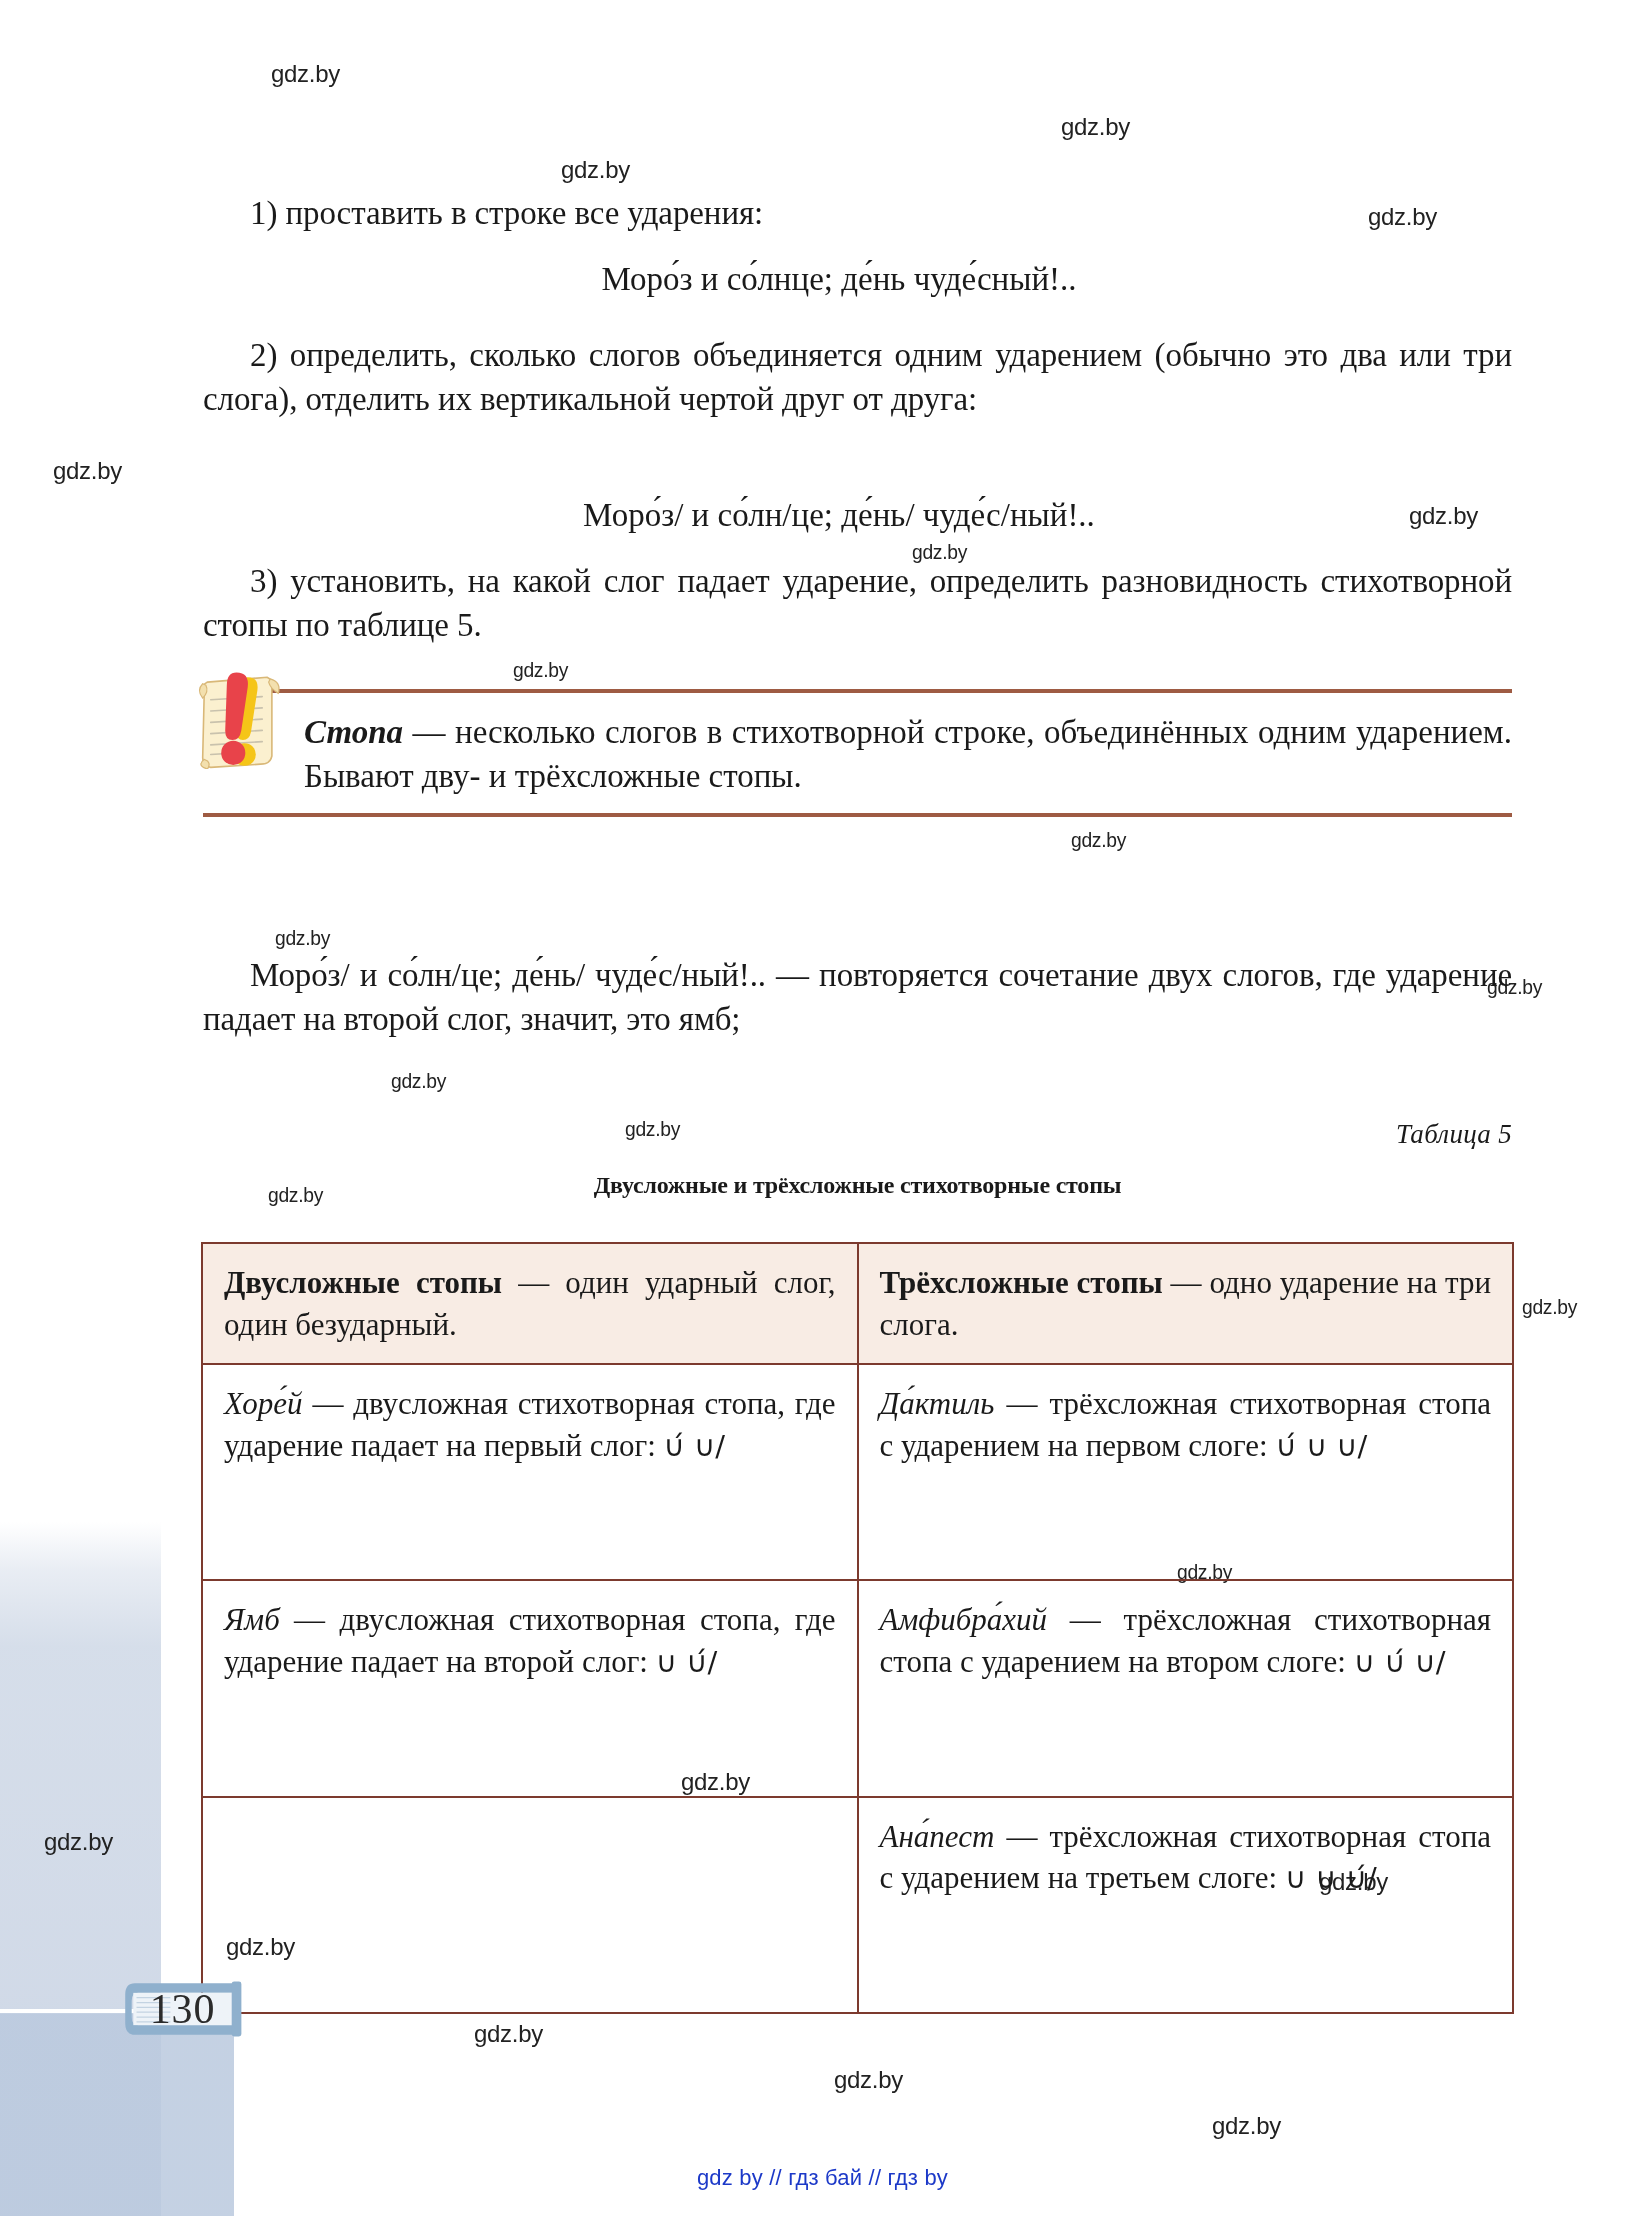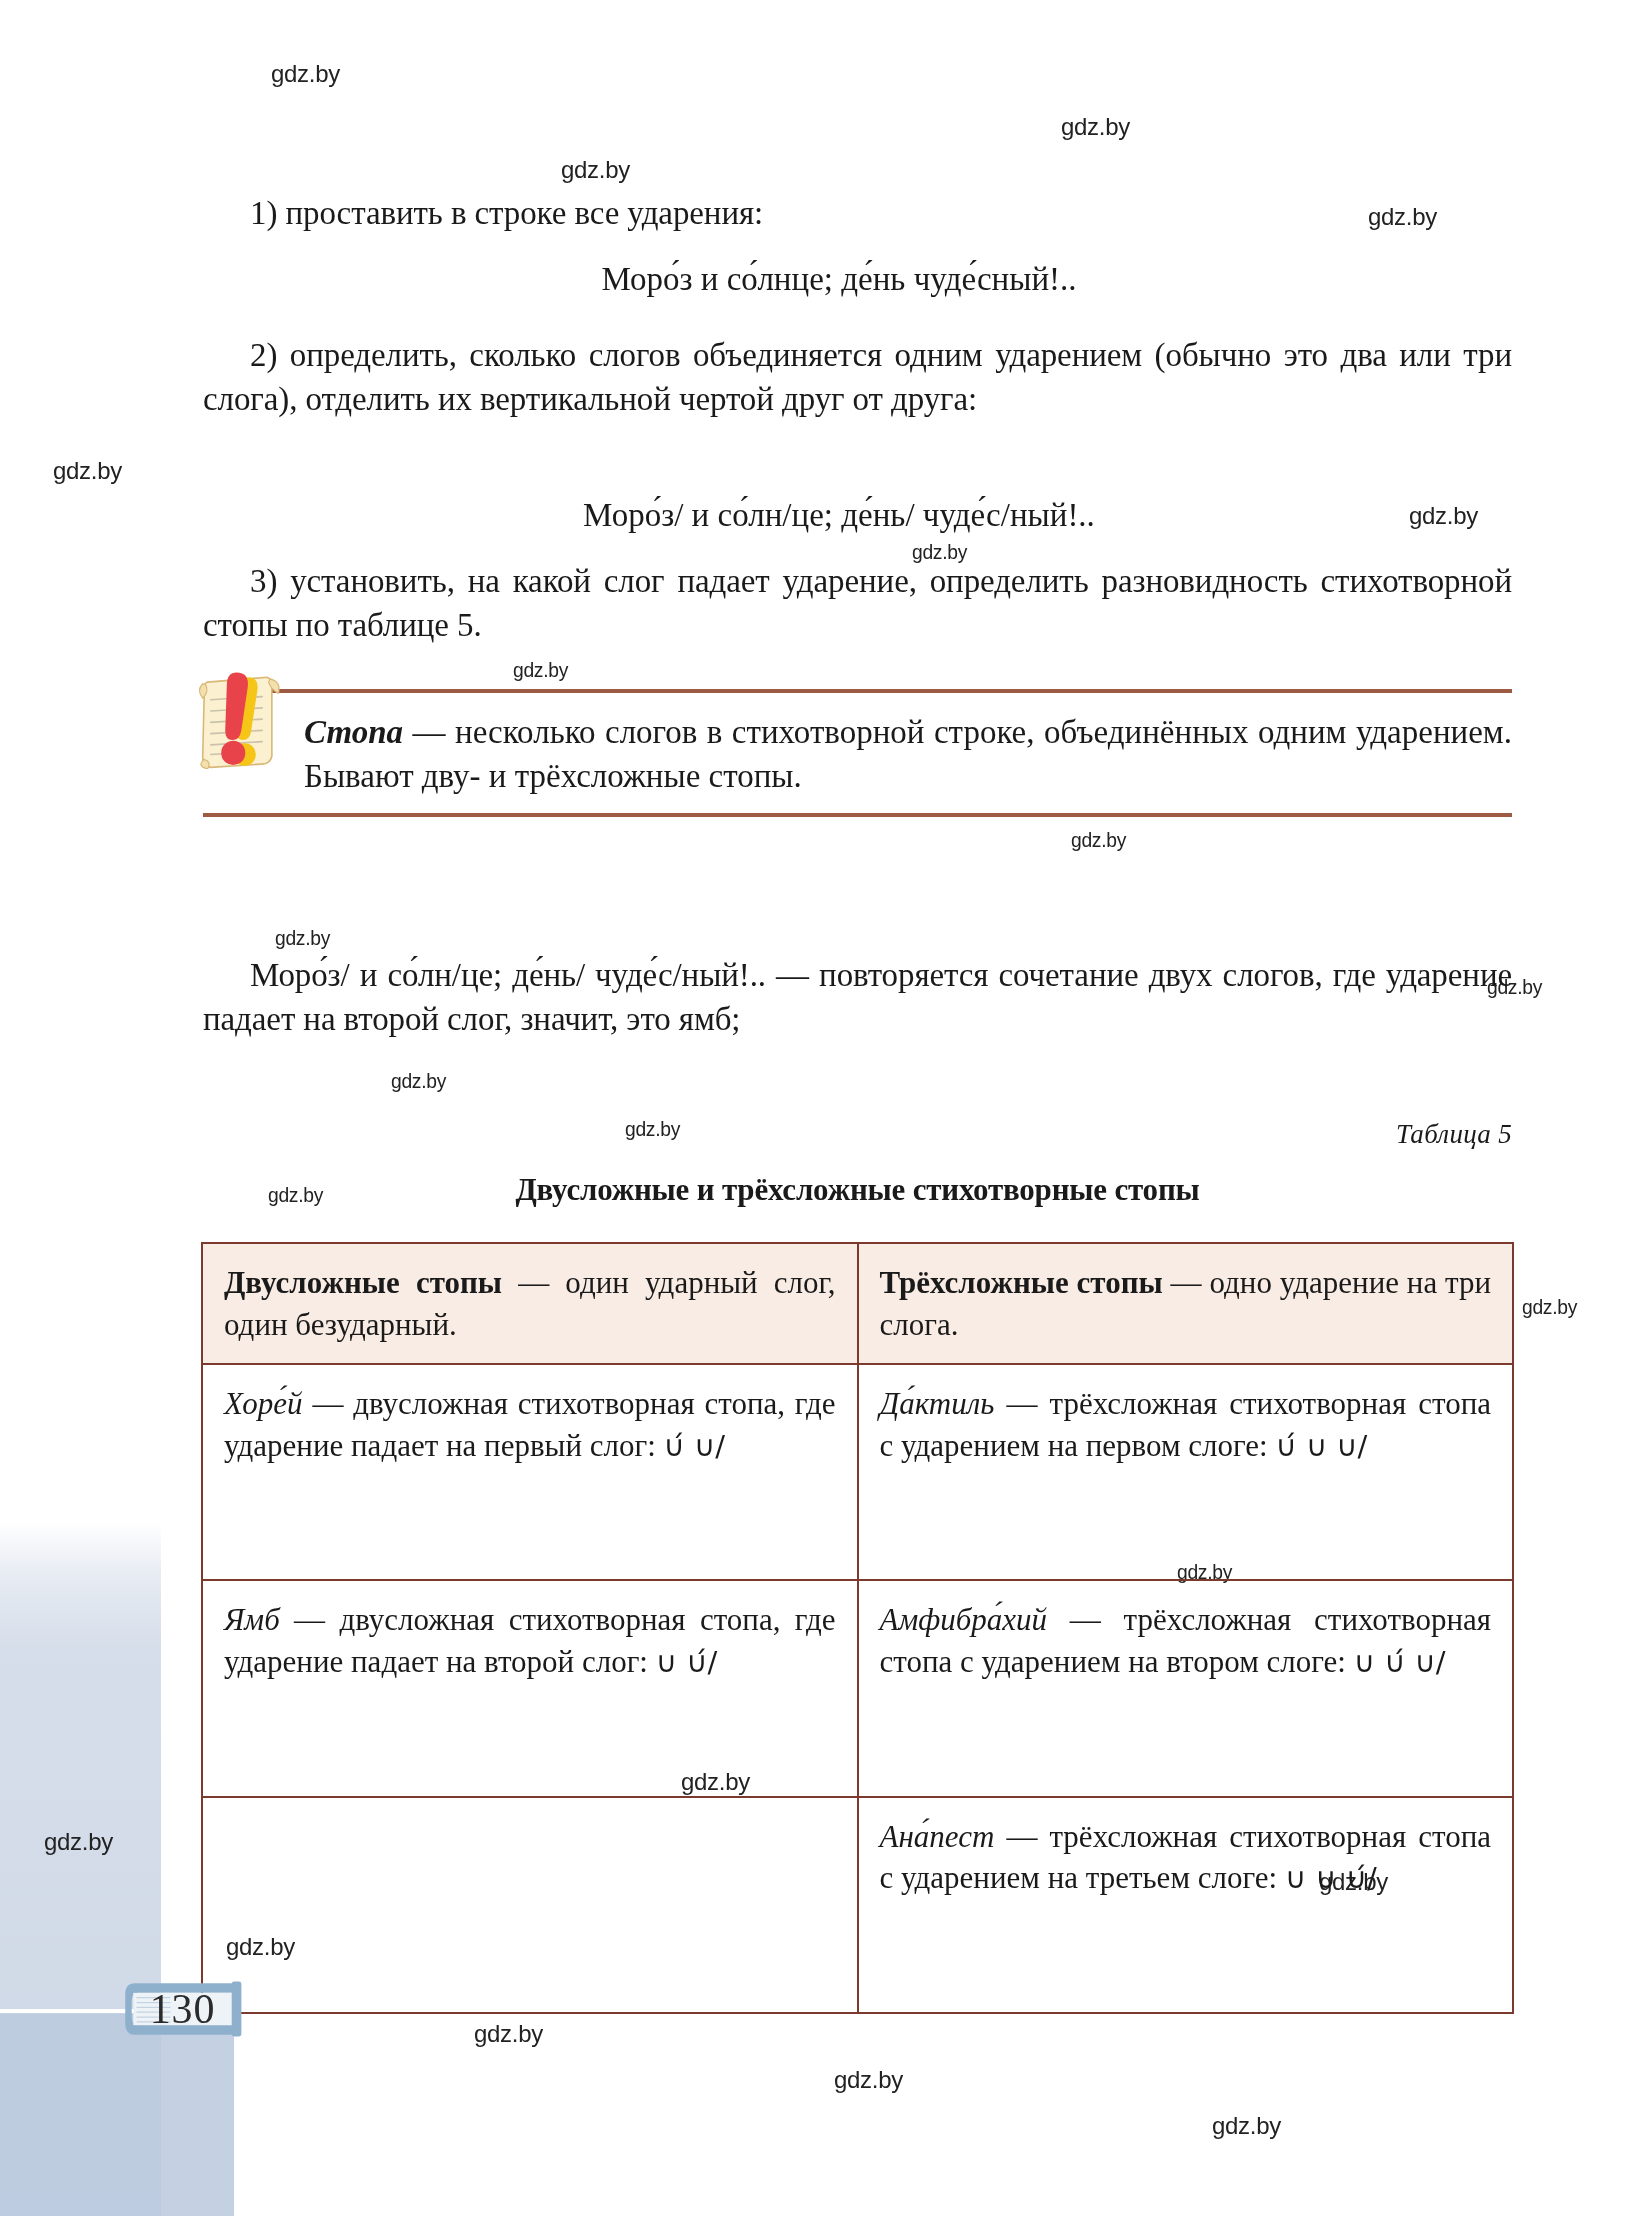--- a/index.html
+++ b/index.html
@@ -158,21 +158,21 @@
     text-align: right;
     font-size: 27px;
     font-style: italic;
     letter-spacing: 0.3px;
   }
   .table-title {
     position: absolute;
     left: 203px; top: 1172px;
     width: 1309px;
     text-align: center;
-    font-size: 31px;
+    font-size: 24px;
     font-weight: bold;
     letter-spacing: -0.2px;
   }
 
   
   .feet-table {
     position: absolute;
     left: 201px;
     top: 1242px;
     width: 1313px;
@@ -380,15 +380,16 @@
           <path d="M18 40 L60 40"></path>
         <path d="M18 46 L60 46"></path>
           <path d="M18 52 L60 52"></path>
           <path d="M18 58 L60 58"></path>
       </g>
       <rect x="136" y="8" width="12" height="68" rx="3" fill="#8fb0cd"></rect>
     </svg>
   </span>
   <div class="page-num">130</div>
 
+  <div class="footer">gdz by  //  гдз бай  //  гдз by</div>
 
 </div>
 
 
 </body></html>

